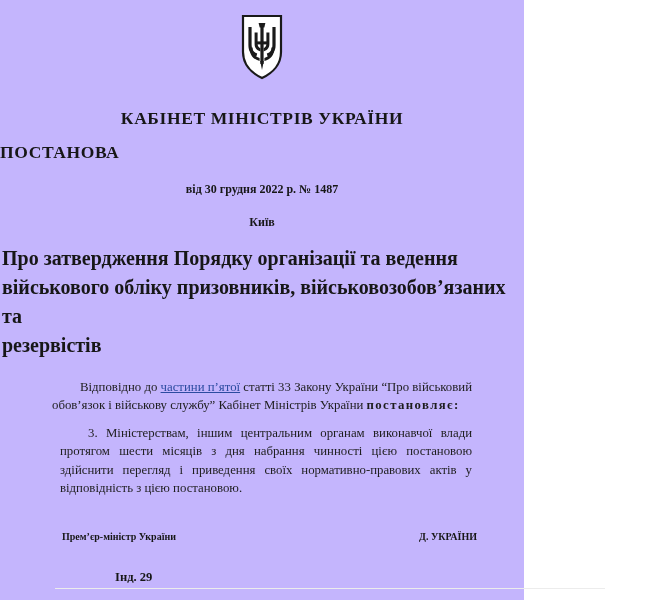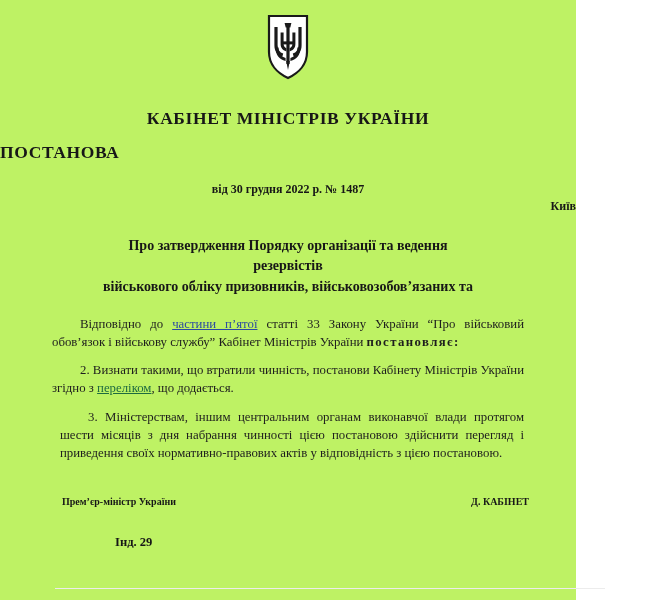--- a/index.html
+++ b/index.html
@@ -9,23 +9,23 @@
   }
   body {
     width: 648px;
     height: 600px;
     font-family: "Liberation Serif", "DejaVu Serif", serif;
     color: #1a1a1a;
     overflow: hidden;
   }
   .page {
     position: relative;
-    width: 576px;
+    width: 524px;
     height: 600px;
-    background: #bef264;
+    background: #c4b5fd;
     box-sizing: border-box;
   }
 
   
   .emblem-wrap {
     width: 100%;
     text-align: center;
     padding-top: 14px;
   }
   .emblem {
@@ -52,28 +52,27 @@
     margin-top: 13px;
     color: #171717;
   }
   .date-line, .city-line {
     text-align: center;
     font-weight: bold;
     font-size: 12px;
     color: #171717;
   }
   .date-line { margin-top: 19px; }
-  .city-line { margin-top: 2px; text-align: right; }
+  .city-line { margin-top: 18px; }
 
   .subject {
-    text-align: center;
     font-weight: bold;
-    font-size: 14px;
+    font-size: 20px;
     line-height: 1.45;
-    margin: 22px auto 0 auto;
+    margin: 14px auto 0 auto;
     width: 520px;
     color: #171717;
   }
 
   
   .body {
     margin: 18px 52px 0 52px;
     font-size: 12.8px;
     line-height: 1.42;
     text-align: justify;
@@ -165,37 +164,36 @@
   </div>
 
   <div class="org-title">КАБІНЕТ МІНІСТРІВ УКРАЇНИ</div>
   <div class="doc-type">ПОСТАНОВА</div>
 
   <div class="date-line">від 30 грудня 2022 р. № 1487</div>
   <div class="city-line">Київ</div>
 
   <div class="subject">
     <div>Про затвердження Порядку організації та ведення</div>
+    <div>військового обліку призовників, військовозобов’язаних та</div>
     <div>резервістів</div>
-    <div>військового обліку призовників, військовозобов’язаних та</div>
   </div>
 
   <div class="body">
 
     <p><span>Відповідно до </span><a class="lnk lnk-blue" href="#">частини п’ятої</a><span> статті 33 Закону України “Про військовий обов’язок і військову службу” Кабінет Міністрів України </span><span class="emph">постановляє:</span></p>
 
 
-    <p><span>2.</span><span> Визнати такими, що втратили чинність, постанови Кабінету Міністрів України згідно з </span><a class="lnk lnk-green" href="#">переліком</a><span>, що додається.</span></p>
 
     <p><span>3.</span><span> Міністерствам, іншим центральним органам виконавчої влади протягом шести місяців з дня набрання чинності цією постановою здійснити перегляд і приведення своїх нормативно-правових актів у відповідність з цією постановою.</span></p>
 
   </div>
 
   <div class="signature">
     <span>Прем’єр-міністр України</span>
-    <span>Д. КАБІНЕТ</span>
+    <span>Д. УКРАЇНИ</span>
   </div>
 
   <div class="ind">Інд. 29</div>
 
   <div class="divider"></div>
 
 </div>
 
 </body></html>

